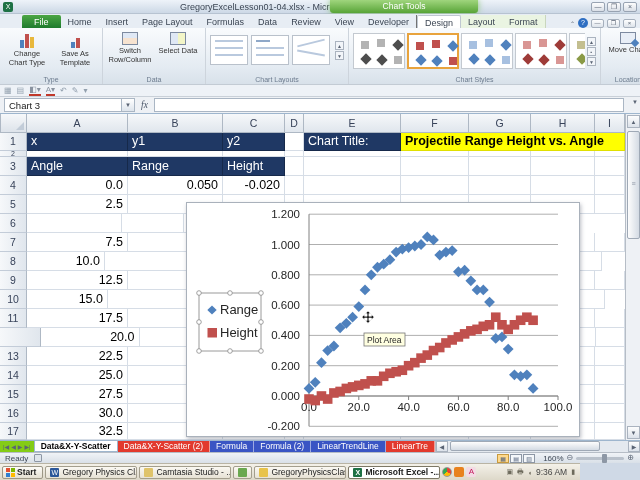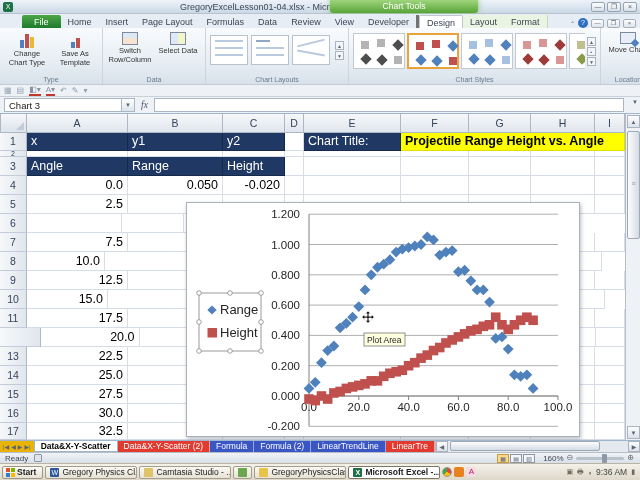--- a/index.html
+++ b/index.html
@@ -22,21 +22,21 @@
   .winbtn{width:14px;height:10px;border:1px solid #98a3b2;border-radius:2px;
     background:linear-gradient(#fdfdfd,#d9dfe7);font-size:7px;line-height:8px;
     text-align:center;color:#5a6474;}
 
   
   .tabrow{position:absolute;left:0;top:14px;width:640px;height:14px;background:#e7edf4;
     display:flex;align-items:flex-end;font-size:9px;color:#3c4654;}
   .file-tab{background:linear-gradient(#4ca644,#1e7b2e);color:#fff;padding:1px 12px 1px;
     height:13px;line-height:12px;border-radius:2px 2px 0 0;margin-left:22px;}
   .rtab{padding:1px 7px;height:13px;line-height:12px;}
-  .ctx-tabs{display:flex;background:#eaf4e2;height:13px;border-left:3px solid #737373;border-right:1px solid #c9d6bd;}
+  .ctx-tabs{display:flex;background:#eaf4e2;height:13px;border-left:1px solid #737373;border-right:1px solid #c9d6bd;}
   .rtab.active{background:#fff;border:1px solid #bfc7d1;border-bottom:none;border-radius:2px 2px 0 0;}
   .tabrow-right{margin-left:auto;display:flex;gap:3px;align-items:center;padding-right:4px;}
   .help-icon{width:10px;height:10px;border-radius:50%;background:#2f6fc2;color:#fff;
     font-size:7px;line-height:10px;text-align:center;}
   .mini-winbtn{width:13px;height:9px;border:1px solid #a6b0bd;border-radius:2px;
     background:linear-gradient(#fff,#dde3ea);font-size:6px;line-height:7px;text-align:center;color:#5a6474;}
 
   
   .ribbon{position:absolute;left:0;top:28px;width:640px;height:57px;
     background:linear-gradient(#f9fbfd,#e4ebf2 70%,#d8e1ea);border-bottom:1px solid #c3cbd4;
@@ -112,21 +112,21 @@
   
   .vscroll{position:absolute;right:0;top:114px;width:15px;height:326px;background:#eef1f5;
     border-left:1px solid #b6bdc6;}
   .vs-btn{position:absolute;left:1px;width:13px;height:13px;background:linear-gradient(#fdfdfd,#dce2ea);
     border:1px solid #aab3bf;font-size:6px;text-align:center;line-height:12px;color:#5a6474;}
   .vs-thumb{position:absolute;left:1px;top:17px;width:13px;height:108px;
     background:linear-gradient(90deg,#fdfdfd,#d4dbe4);border:1px solid #9fa9b6;border-radius:2px;}
   .vs-thumb:after{content:"≡";display:block;text-align:center;font-size:7px;color:#8d97a5;line-height:104px;}
 
   
-  .tabbar{position:absolute;left:0;top:440px;width:640px;height:12px;background:#eab308;
+  .tabbar{position:absolute;left:0;top:440px;width:640px;height:12px;background:#84cc16;
     border-top:1px solid #9eb6ce;display:flex;align-items:stretch;font-size:8.5px;}
   .tnav{display:flex;align-items:center;gap:2px;padding:0 3px;color:#5a6474;font-size:6px;}
   .stab{padding:0 6px;line-height:11px;color:#fff;border-right:1px solid rgba(255,255,255,.5);white-space:nowrap;}
   .stab.active{background:#fff;color:#000;font-weight:bold;border:1px solid #9eb6ce;border-top:none;}
   .stab.red{background:#e23a2e;}
   .stab.blue{background:#3a55c4;}
   .hscroll{flex:1;display:flex;align-items:center;background:#e4e9ef;border-left:1px solid #b6bdc6;}
   .hs-btn{width:12px;height:11px;background:linear-gradient(#fdfdfd,#dce2ea);border:1px solid #aab3bf;
     font-size:6px;line-height:10px;text-align:center;color:#5a6474;}
   .hs-track{flex:1;height:11px;position:relative;}
@@ -144,21 +144,21 @@
   .viewbtns{display:flex;gap:1px;}
   .viewbtn{width:12px;height:9px;border:1px solid #8d97a5;background:#f4f7fa;font-size:6px;
     line-height:8px;text-align:center;color:#51607a;}
   .viewbtn.sel{background:#ffd98c;border-color:#c89a3f;}
   .zoomctl{display:flex;align-items:center;gap:3px;}
   .zslide{width:48px;height:3px;background:#b9c1cb;position:relative;border-radius:2px;}
   .zthumb{position:absolute;left:26px;top:-3px;width:5px;height:9px;background:#8d97a5;border-radius:1px;}
   .zbtn{font-size:8px;color:#5a6474;line-height:8px;}
 
   
-  .taskbar{position:absolute;left:0;top:463px;width:640px;height:17px;
+  .taskbar{position:absolute;left:0;top:463px;width:580px;height:17px;
     background:linear-gradient(#f4f1e9,#ddd8c9);border-top:1px solid #b9b4a4;
     display:flex;align-items:center;gap:2px;padding:0 2px;font-size:8.5px;color:#222;}
   .startbtn{display:flex;align-items:center;gap:2px;height:13px;padding:0 6px 0 3px;
     background:linear-gradient(#fdfcf8,#e4dfd2);border:1px solid #9c9786;border-radius:2px;font-weight:bold;}
   .flag{display:grid;grid-template-columns:4px 4px;grid-template-rows:4px 4px;gap:1px;}
   .flag i{display:block;}
   .taskbtn{display:flex;align-items:center;gap:3px;height:13px;padding:0 4px;
     background:linear-gradient(#faf8f2,#e7e2d5);border:1px solid #a39e8d;border-radius:2px;
     max-width:92px;overflow:hidden;white-space:nowrap;}
   .taskbtn.active{background:#fff;border-color:#7d7866;font-weight:bold;}

